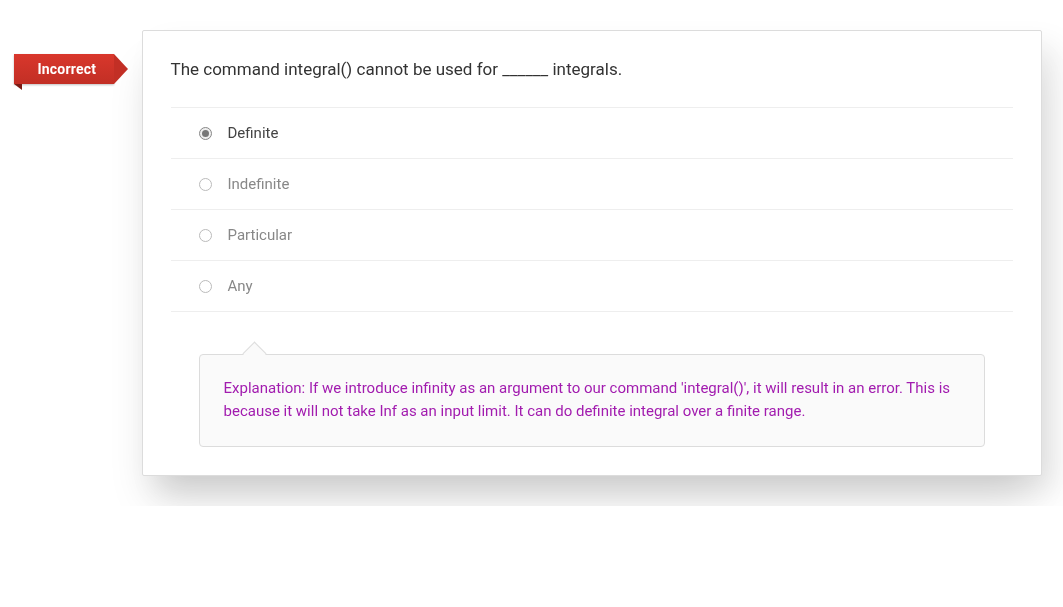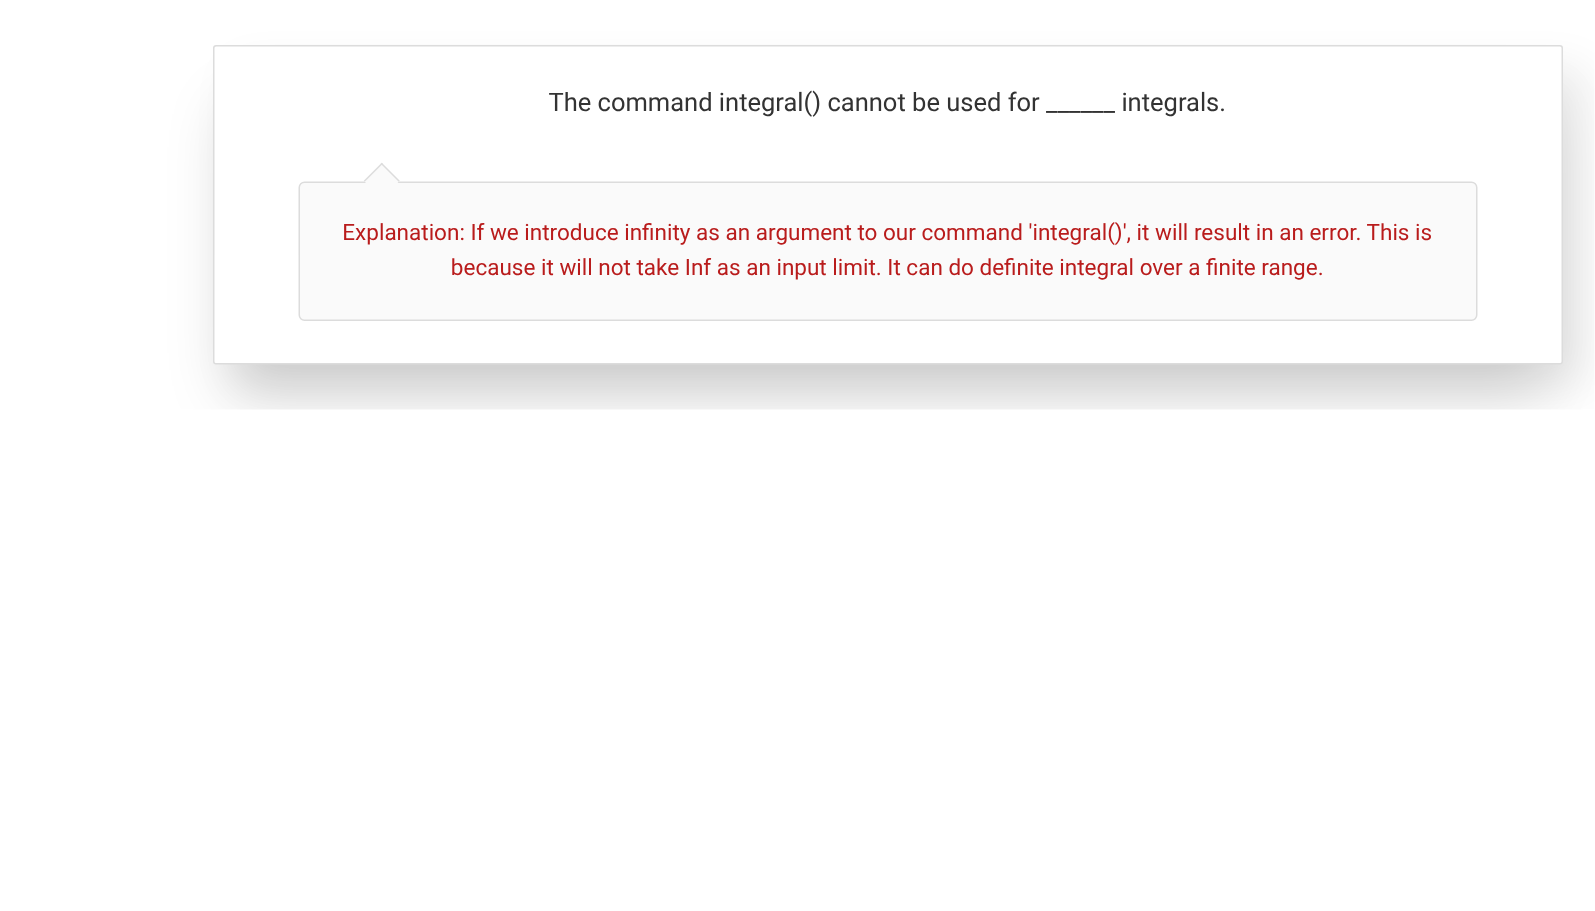--- a/index.html
+++ b/index.html
@@ -56,21 +56,20 @@
     border-bottom: 1px solid #dcdcdc;
     padding: 18px 28px;
   }
   .card-header h2 {
     font-size: 23px;
     font-weight: 700;
     color: #2b2b2b;
   }
   .card-body {
     padding: 28px 28px 0 28px;
-    text-align: center;
   }
   .question-text {
     font-size: 17px;
     color: #333;
     margin-bottom: 28px;
   }
   .options {
     border-top: 1px solid #eee;
   }
   .option {
@@ -106,42 +105,63 @@
   .option.selected-row { color: #444; }
   .explain {
     position: relative;
     margin: 42px 28px 0 28px;
     border: 1px solid #dcdcdc;
     border-radius: 4px;
     background: #fafafa;
     padding: 22px 24px;
     font-size: 15px;
     line-height: 1.55;
-    color: #b91c1c;
+    color: #a21caf;
   }
   .explain::before {
     content: "";
     position: absolute;
     top: -10px;
     left: 46px;
     width: 16px;
     height: 16px;
     background: #fafafa;
     border-left: 1px solid #dcdcdc;
     border-top: 1px solid #dcdcdc;
     transform: rotate(45deg);
   }
 </style>
 </head>
 <body>
 
 <div class="wrapper">
+  <div class="ribbon">
+    <span>Incorrect</span>
+  </div>
   <div class="card">
     <div class="card-body">
       <div class="question-text">The command integral() cannot be used for ______ integrals.</div>
 
+      <div class="options">
+        <div class="option selected-row">
+          <span class="radio selected"></span>
+          <span>Definite</span>
+        </div>
+        <div class="option">
+          <span class="radio"></span>
+          <span>Indefinite</span>
+        </div>
+        <div class="option">
+          <span class="radio"></span>
+          <span>Particular</span>
+        </div>
+        <div class="option">
+          <span class="radio"></span>
+          <span>Any</span>
+        </div>
+      </div>
 
       <div class="explain">
         <span>Explanation: If we introduce infinity as an argument to our command 'integral()', it will result in an error. This is because it will not take Inf as an input limit. It can do definite integral over a finite range.</span>
       </div>
     </div>
   </div>
 </div>
 
 </body></html>

